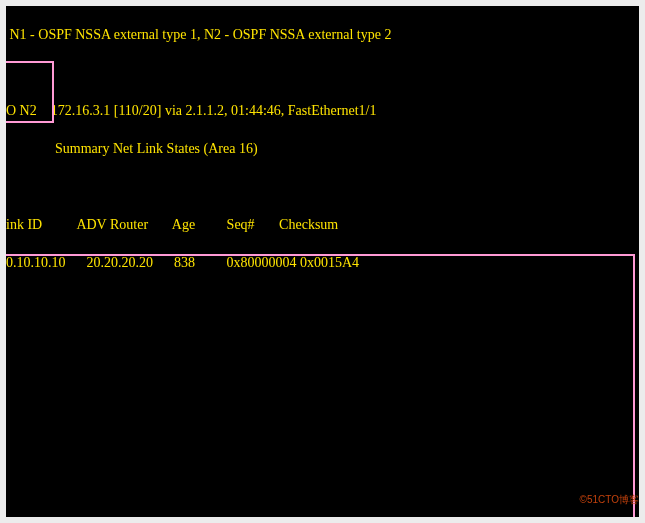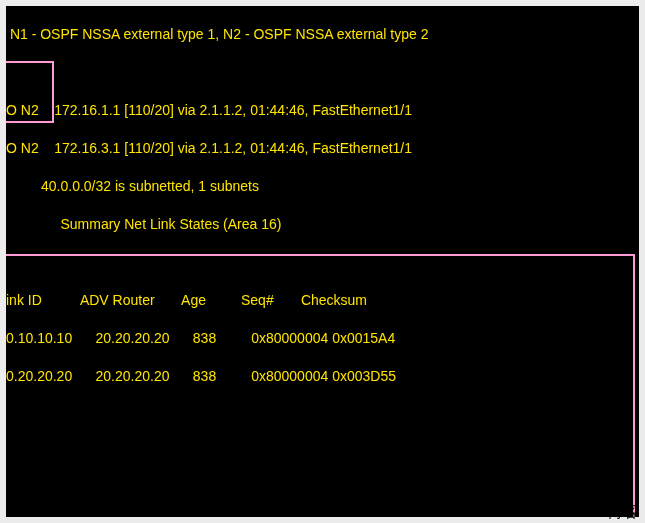--- a/index.html
+++ b/index.html
@@ -1,36 +1,33 @@
 <!DOCTYPE html>
 <html><head>
 <meta charset="utf-8">
 <style>
   html,body{margin:0;padding:0;background:#fff}
   .frame{width:645px;height:523px;position:relative;background:#ececec;box-sizing:border-box;padding:6px}
-  .term{background:#000;color:#ffe400;font-family:Liberation Sans, sans-serif;font-size:14px;line-height:19px;white-space:pre;width:100%;height:100%;box-sizing:border-box;overflow:hidden;position:relative}
+  .term{background:#000;color:#ffe400;font-family:Liberation Serif, serif;font-size:14px;line-height:19px;white-space:pre;width:100%;height:100%;box-sizing:border-box;overflow:hidden;position:relative}
   .hl-box{position:absolute;border:2px solid #ff9ad5;pointer-events:none}
-  .watermark{position:absolute;right:6px;bottom:0;color:#000000;font-family:Arial,sans-serif;font-size:16px;pointer-events:none}
+  .watermark{position:absolute;right:6px;bottom:16px;color:#c2410c;font-family:Arial,sans-serif;font-size:10px;pointer-events:none}
   .row{display:block}
 </style>
 </head>
 <body>
 
 <div class="frame">
   <div class="term">
 <span class="row"> N1 - OSPF NSSA external type 1, N2 - OSPF NSSA external type 2</span>
 <span class="row"> </span>
-<span class="row">O N2    172.16.1.1 [110/20] via 2.1.1.2, 01:44:46, FastEthernet1/1</span>
 <span class="row">O N2    172.16.3.1 [110/20] via 2.1.1.2, 01:44:46, FastEthernet1/1</span>
-<span class="row">         40.0.0.0/32 is subnetted, 1 subnets</span>
 <span class="row">              Summary Net Link States (Area 16)</span>
 <span class="row"> </span>
 <span class="row">ink ID          ADV Router       Age         Seq#       Checksum</span>
 <span class="row">0.10.10.10      20.20.20.20      838         0x80000004 0x0015A4</span>
-<span class="row">0.20.20.20      20.20.20.20      838         0x80000004 0x003D55</span>
 
 
 
 
 
 
 
 
 
 

